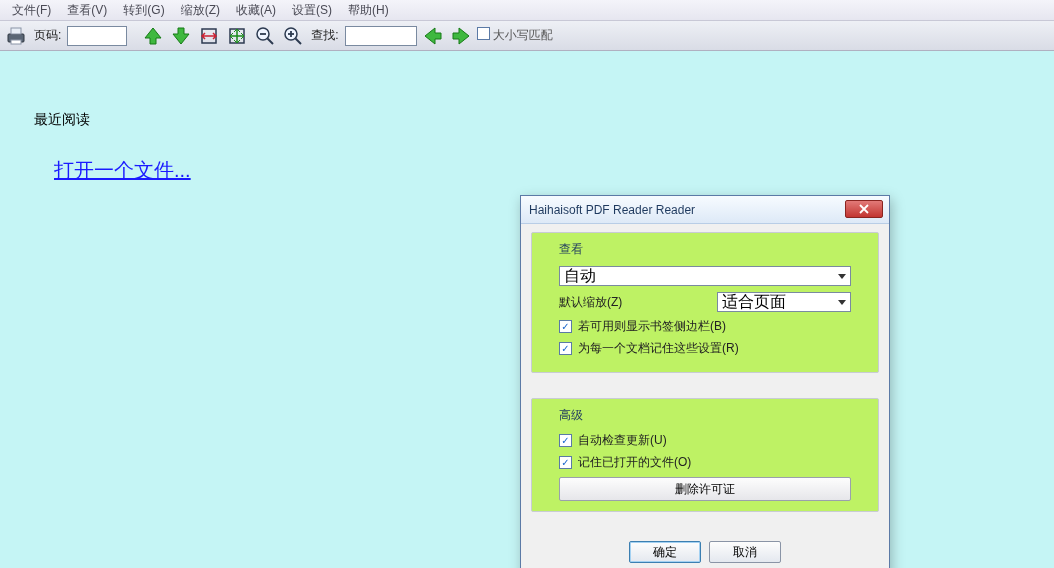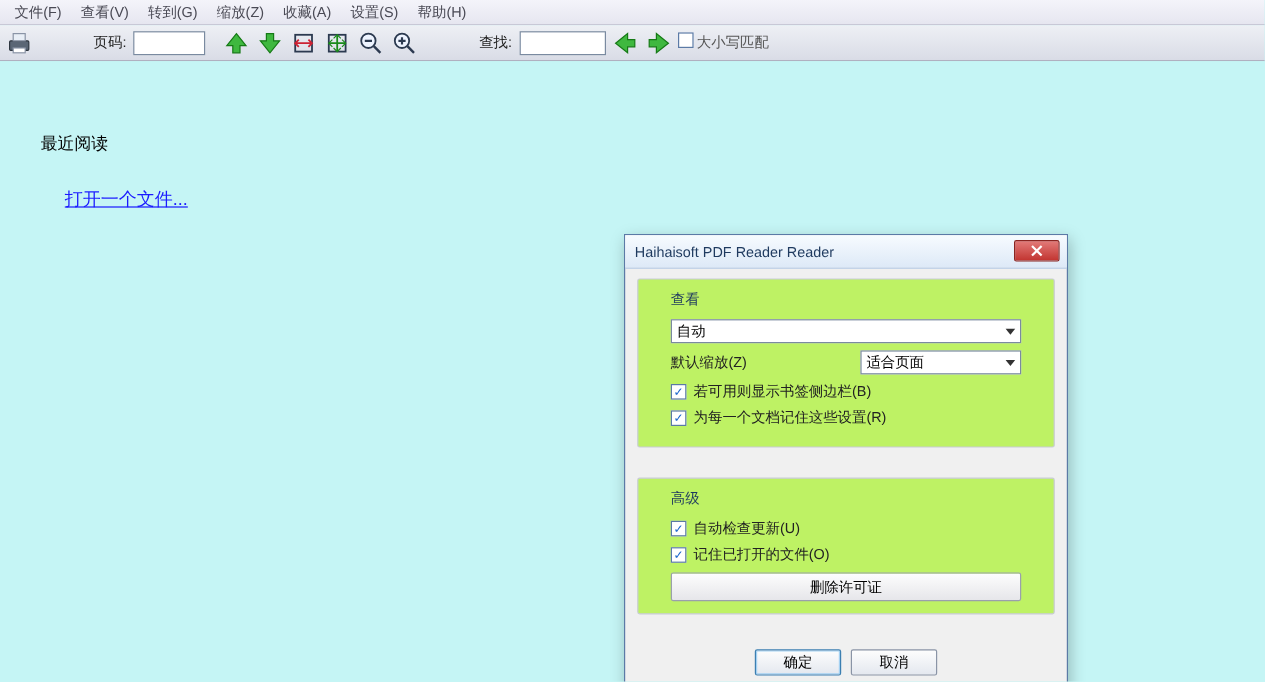--- a/index.html
+++ b/index.html
@@ -33,21 +33,21 @@
     align-items: center;
     padding: 0 4px;
     gap: 4px;
   }
   .tool-icon {
     width: 24px; height: 24px;
     display: flex; align-items: center; justify-content: center;
     cursor: pointer;
   }
   .tool-sep { width: 6px; }
-  .tool-label { color: #222; padding: 0 2px; margin-left: 44px; }
+  .tool-label { color: #222; padding: 0 2px; }
   .tool-input {
     height: 20px;
     border: 1px solid #7a8aa0;
     background: #fff;
     padding: 0 4px;
     font-size: 12px;
   }
   .page-input { width: 60px; }
   .find-input { width: 72px; }
   .checkbox-row { display: inline-flex; align-items: flex-start; gap: 3px; color: #555; }
@@ -60,21 +60,21 @@
   .content h2 {
     font-size: 14px;
     font-weight: normal;
     font-family: "SimSun", serif;
     color: #000;
     margin-bottom: 28px;
   }
   .content a.open-link {
     color: #1a1aff;
     text-decoration: underline;
-    font-size: 15px;
+    font-size: 20px;
     margin-left: 20px;
     cursor: pointer;
   }
 
   
   .dialog {
     position: absolute;
     left: 520px; top: 195px;
     width: 370px;
     background: #f0f0f0;
@@ -117,21 +117,21 @@
     display: flex; align-items: center;
     margin: 6px 0;
     gap: 8px;
   }
   .form-label { width: 150px; color: #222; }
   .select {
     flex: 1;
     height: 20px;
     border: 1px solid #7a8aa0;
     background: #fff;
-    font-size: 12px;
+    font-size: 16px;
     padding: 0 4px;
     display: flex; align-items: center; justify-content: space-between;
     cursor: pointer;
   }
   .select .caret {
     border-left: 4px solid transparent;
     border-right: 4px solid transparent;
     border-top: 5px solid #333;
   }
   .chk-row { display: flex; align-items: center; gap: 6px; margin: 5px 0; color: #222; }

